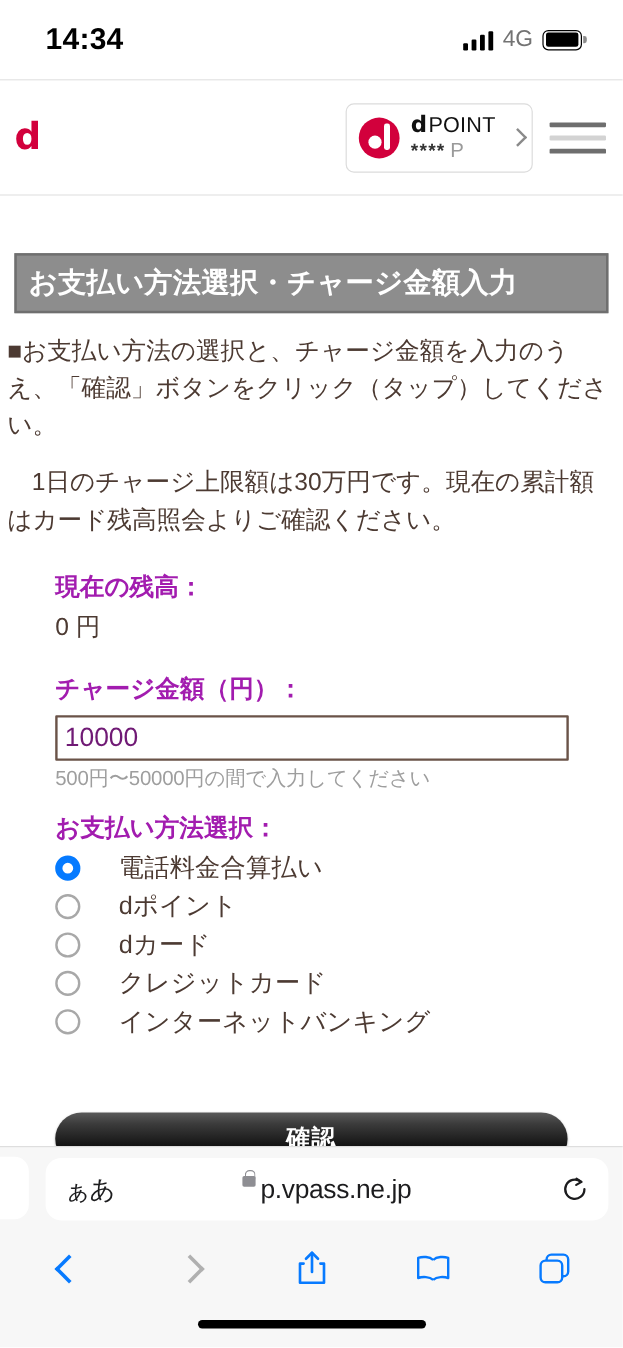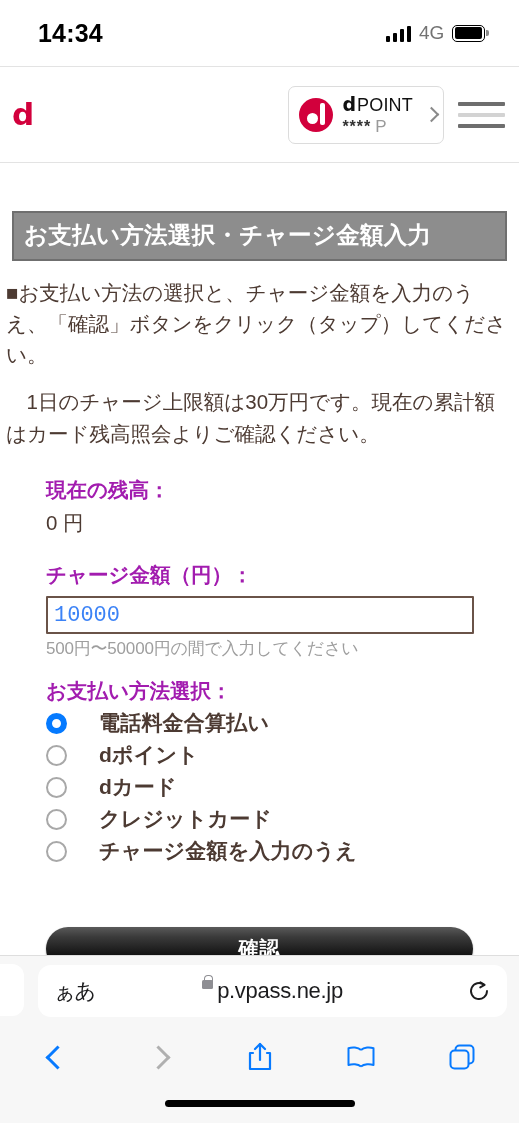--- a/index.html
+++ b/index.html
@@ -112,44 +112,44 @@
     font-size: 20.5px; color: #4c3a32; line-height: 1.5; margin-top: 2px;
   }
 
   .charge-block { margin: 22px 0 0 46px; }
   .amount-input {
     display: block;
     width: 428px; height: 38px;
     border: 2px solid #6a5348;
     border-radius: 1px;
     background: #fff;
-    color: #3b82f6;
+    color: #701a75;
     font-size: 22px;
-    font-family: Liberation Mono, monospace;
+    font-family: Liberation Sans, sans-serif;
     padding: 0 6px;
     margin-top: 5px;
     outline: none;
   }
   .hint {
     font-size: 17px; color: #9e9e9e; margin-top: 3px; letter-spacing: -0.2px;
   }
 
   .radio-block { margin: 16px 0 0 46px; }
   .radio-row {
     display: flex; align-items: center; gap: 0; height: 31px; margin-top: 1px;
   }
   .radio-row .rdo {
     width: 21px; height: 21px; border-radius: 50%;
     border: 2px solid #a8a8a8; background: #fff; flex: none;
     position: relative; margin-right: 32px;
   }
   .radio-row.on .rdo {
     border: 6px solid #057aff; background: #fff;
   }
-  .radio-lbl { font-size: 21px; font-weight: 700; color: #4c3a32; letter-spacing: .2px; }
+  .radio-lbl { font-size: 21px; font-weight: 400; color: #4c3a32; letter-spacing: .2px; }
 
   .confirm-wrap { padding: 0 46px; margin-top: 60px; }
   .confirm-btn {
     display: block; width: 100%; height: 44px;
     border: none; border-radius: 24px;
     background: linear-gradient(to bottom, #5a5a5a 0%, #3b3b3b 22%, #151515 62%, #000 100%);
     color: #fff; font-size: 20px; font-weight: 700;
     font-family: "Liberation Sans", sans-serif;
     letter-spacing: 1px;
     box-shadow: 0 1px 2px rgba(0,0,0,.35);
@@ -290,21 +290,21 @@
       <div class="radio-row">
         <span class="rdo"></span>
         <span class="radio-lbl">dカード</span>
       </div>
       <div class="radio-row">
         <span class="rdo"></span>
         <span class="radio-lbl">クレジットカード</span>
       </div>
       <div class="radio-row">
         <span class="rdo"></span>
-        <span class="radio-lbl">チャージ金額を入力のうえ</span>
+        <span class="radio-lbl">インターネットバンキング</span>
       </div>
     </div>
 
     <div class="confirm-wrap">
       <button class="confirm-btn">確認</button>
     </div>
 
     <div class="footer-note">チャージ金額を月々の携帯電話料金と一緒にお支払いできます。</div>
   </div>
 

